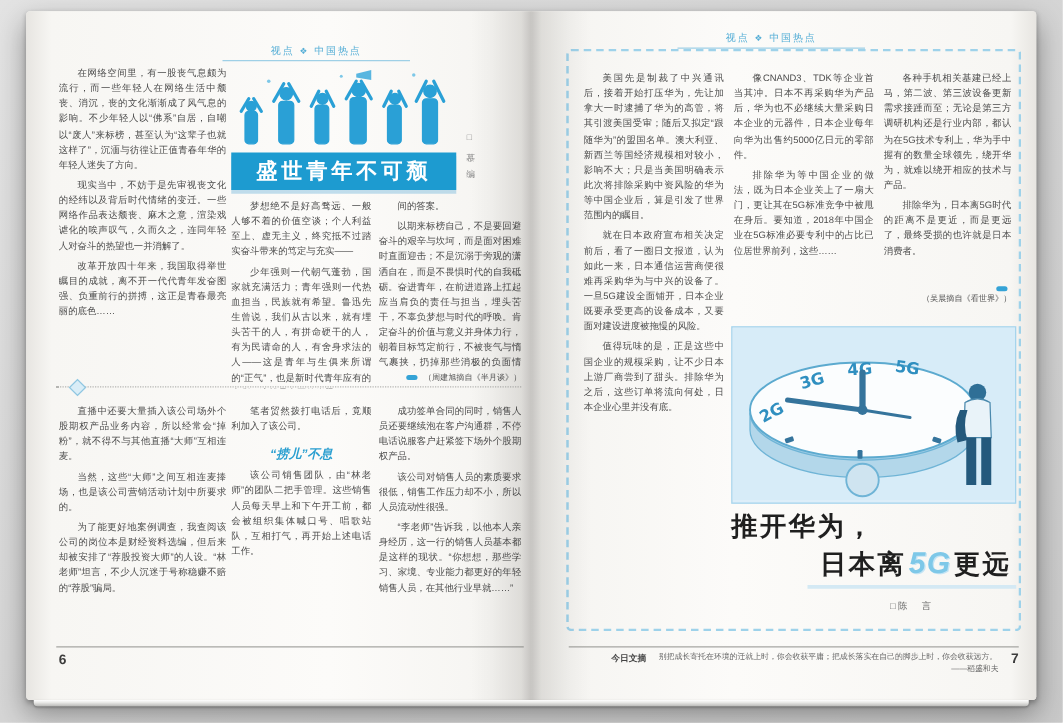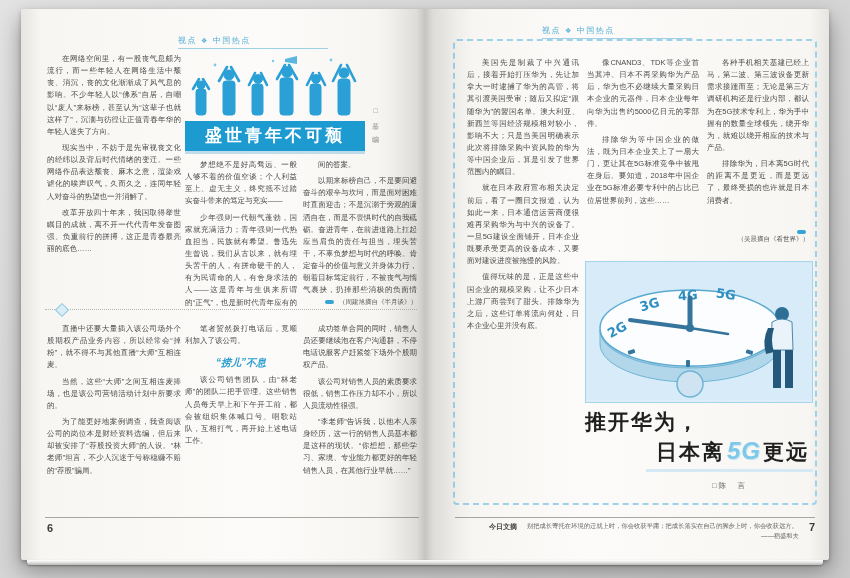--- a/index.html
+++ b/index.html
@@ -10,21 +10,21 @@
     box-shadow:0 10px 22px rgba(0,0,0,.38),0 2px 4px rgba(0,0,0,.25);}
   .page-edges{position:absolute;left:27px;top:560px;width:796px;height:5px;
     background:linear-gradient(#ffffff 0%,#e9e9e7 40%,#b9b9b7 100%);
     border-radius:0 0 3px 3px;box-shadow:0 1px 2px rgba(0,0,0,.3);}
   .page{position:absolute;top:0;width:404px;height:551px;}
   .page-l{left:0;background:linear-gradient(90deg,#e7e5e1 0%,#f7f6f3 5%,#fcfbf9 60%,#f6f5f2 92%,#eceae6 100%);border-radius:3px 0 0 3px;}
   .page-r{left:404px;background:linear-gradient(270deg,#e7e5e1 0%,#f7f6f3 5%,#fcfbf9 60%,#f6f5f2 92%,#eceae6 100%);border-radius:0 3px 3px 0;}
   .spine{position:absolute;left:0;top:0;width:808px;height:551px;pointer-events:none;
     background:linear-gradient(90deg,rgba(0,0,0,0) 44%,rgba(0,0,0,.07) 49%,rgba(0,0,0,.16) 50%,rgba(0,0,0,.07) 51%,rgba(0,0,0,0) 56%);}
   .abs{position:absolute;}
-  .hdr{display:flex;align-items:center;justify-content:flex-start;gap:4px;
+  .hdr{display:flex;align-items:center;justify-content:center;gap:4px;
     color:#55aed6;font-size:8px;letter-spacing:1.5px;
     border-bottom:1px solid #9fd0e6;padding-bottom:2px;}
   .hdr .logo{font-size:7px;color:#55aed6;}
   .col{font-size:7.5px;line-height:1.62;color:#4b4b4b;text-align:justify;
     word-break:break-all;overflow:hidden;}
   .para{margin:0 0 4px 0;text-indent:2em;}
   .banner{background:#1d9bd0;color:#fff;text-align:center;font-weight:bold;
     font-size:17px;letter-spacing:3px;height:30px;line-height:30px;
     box-shadow:0 3px 0 rgba(120,185,220,.45);}
   .vbyline{writing-mode:vertical-rl;font-size:7px;color:#888;letter-spacing:3px;}

